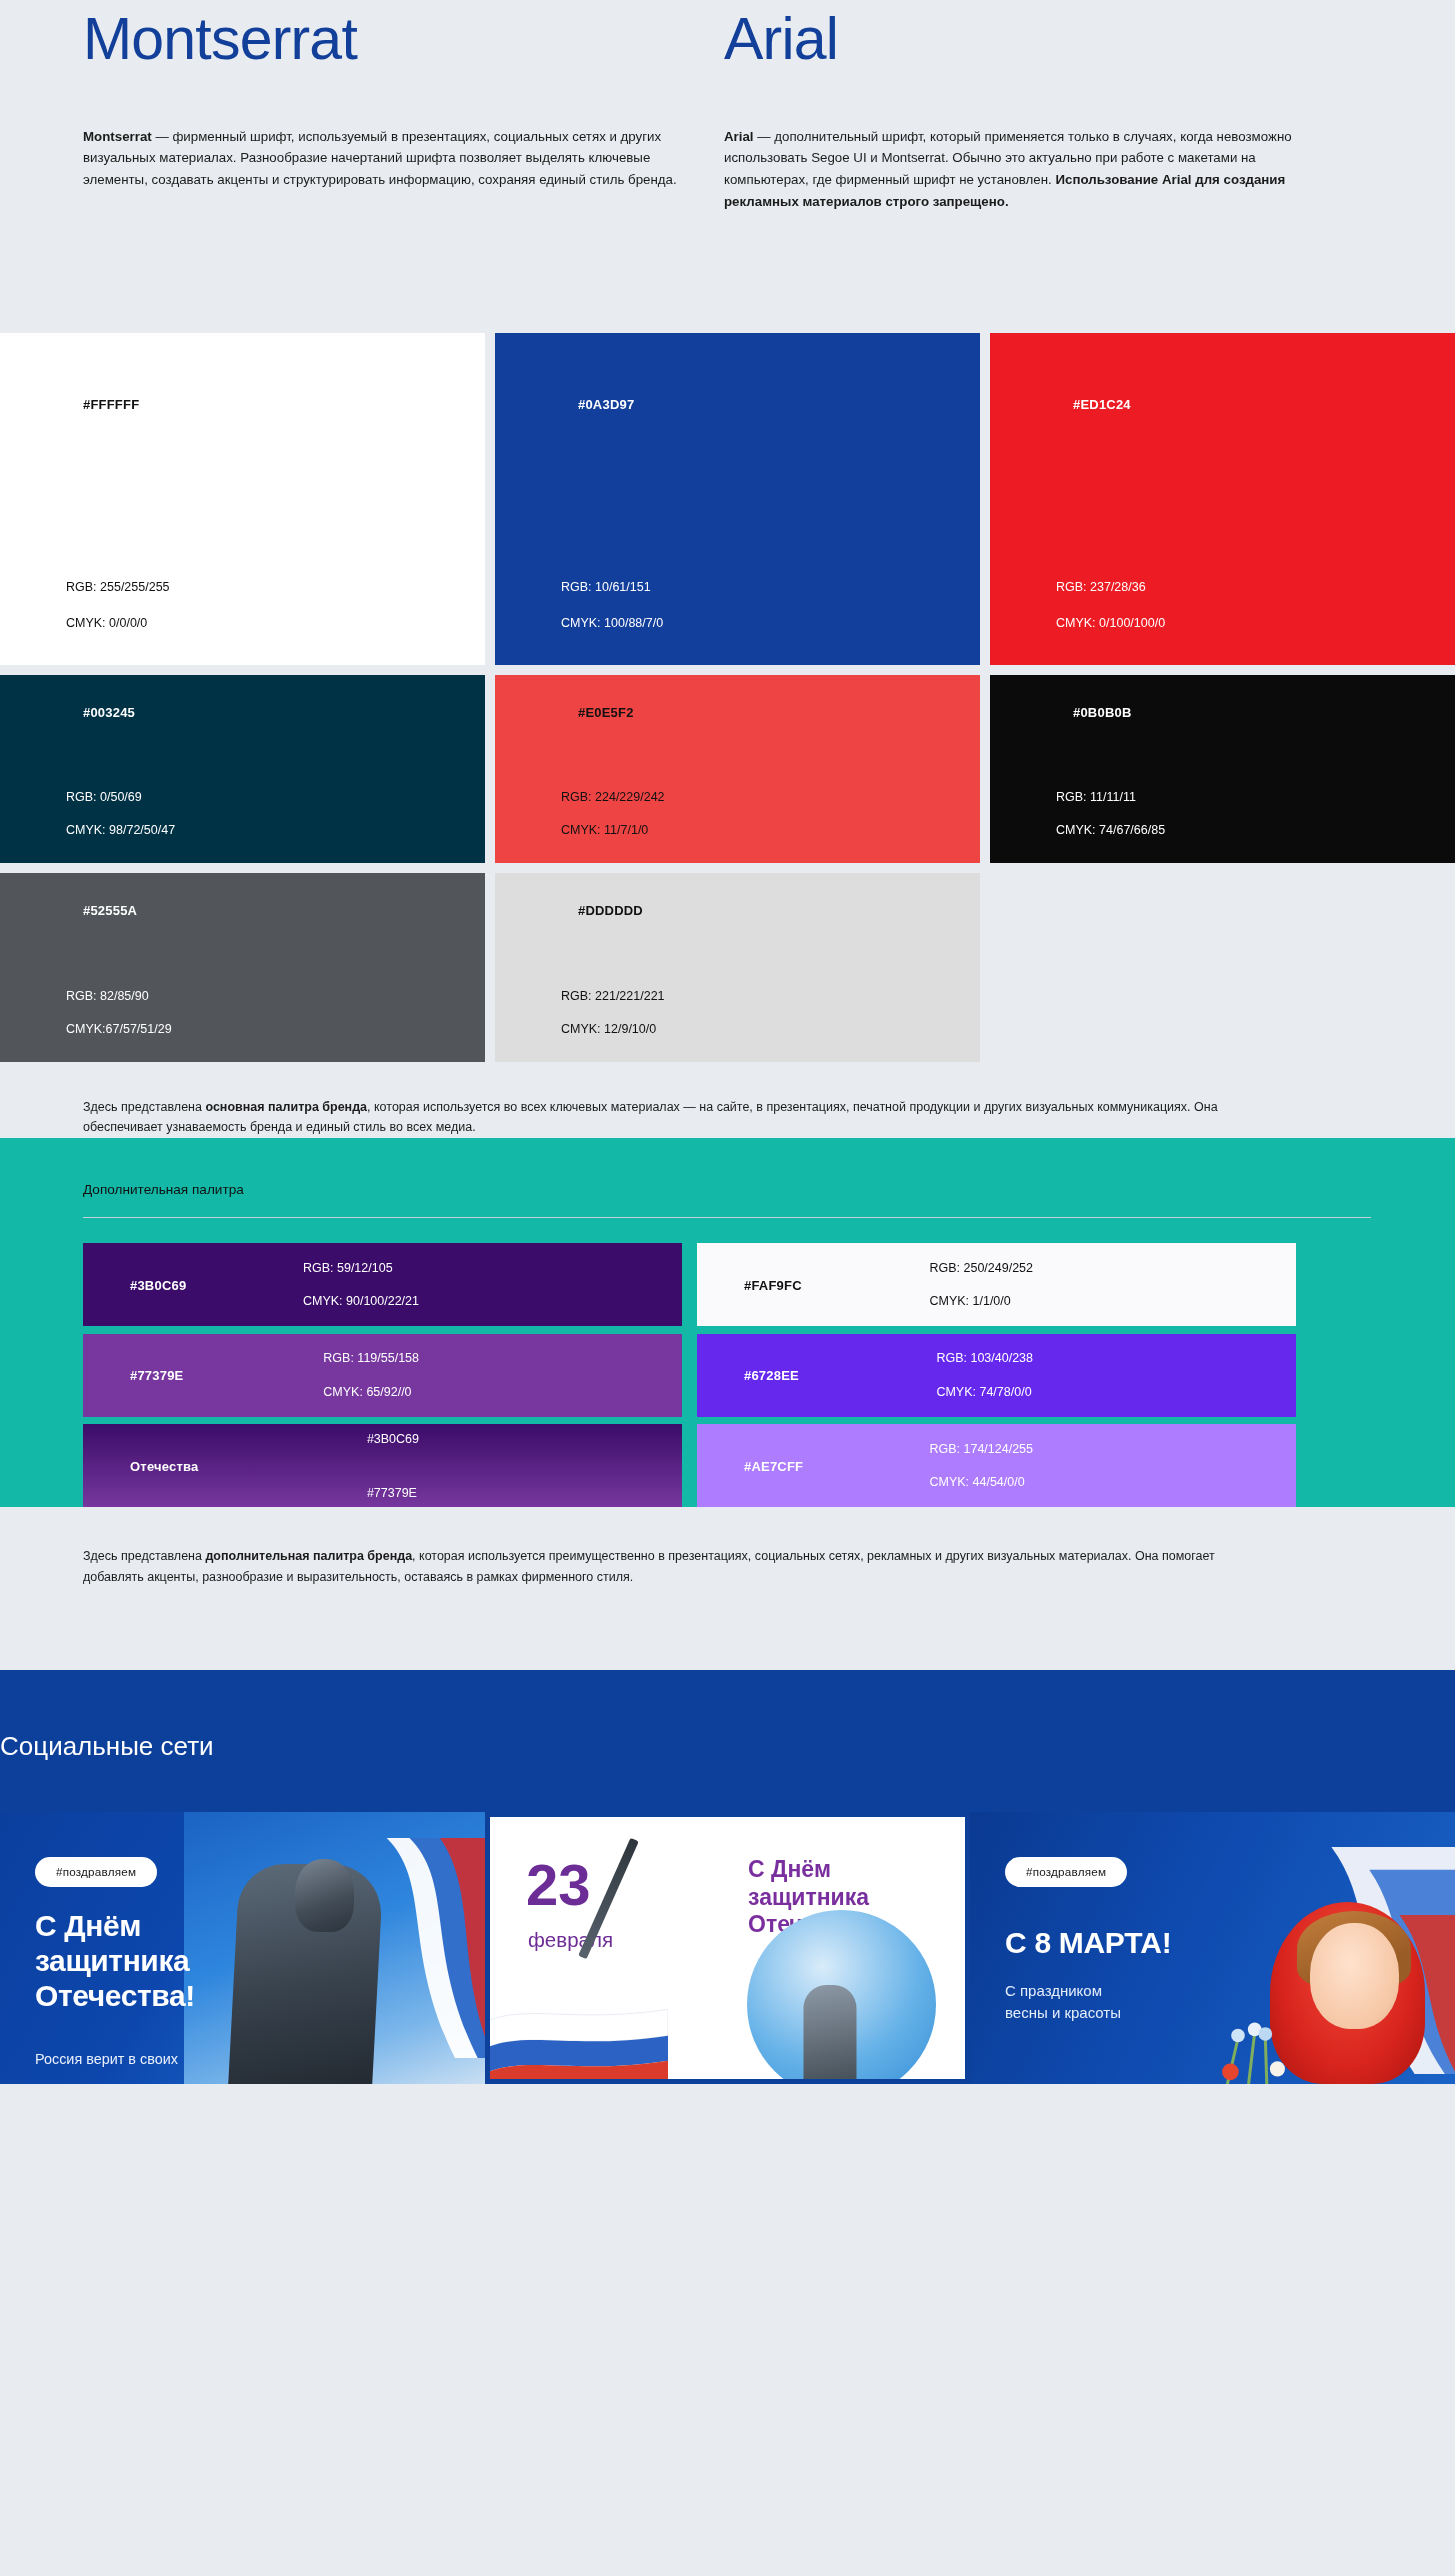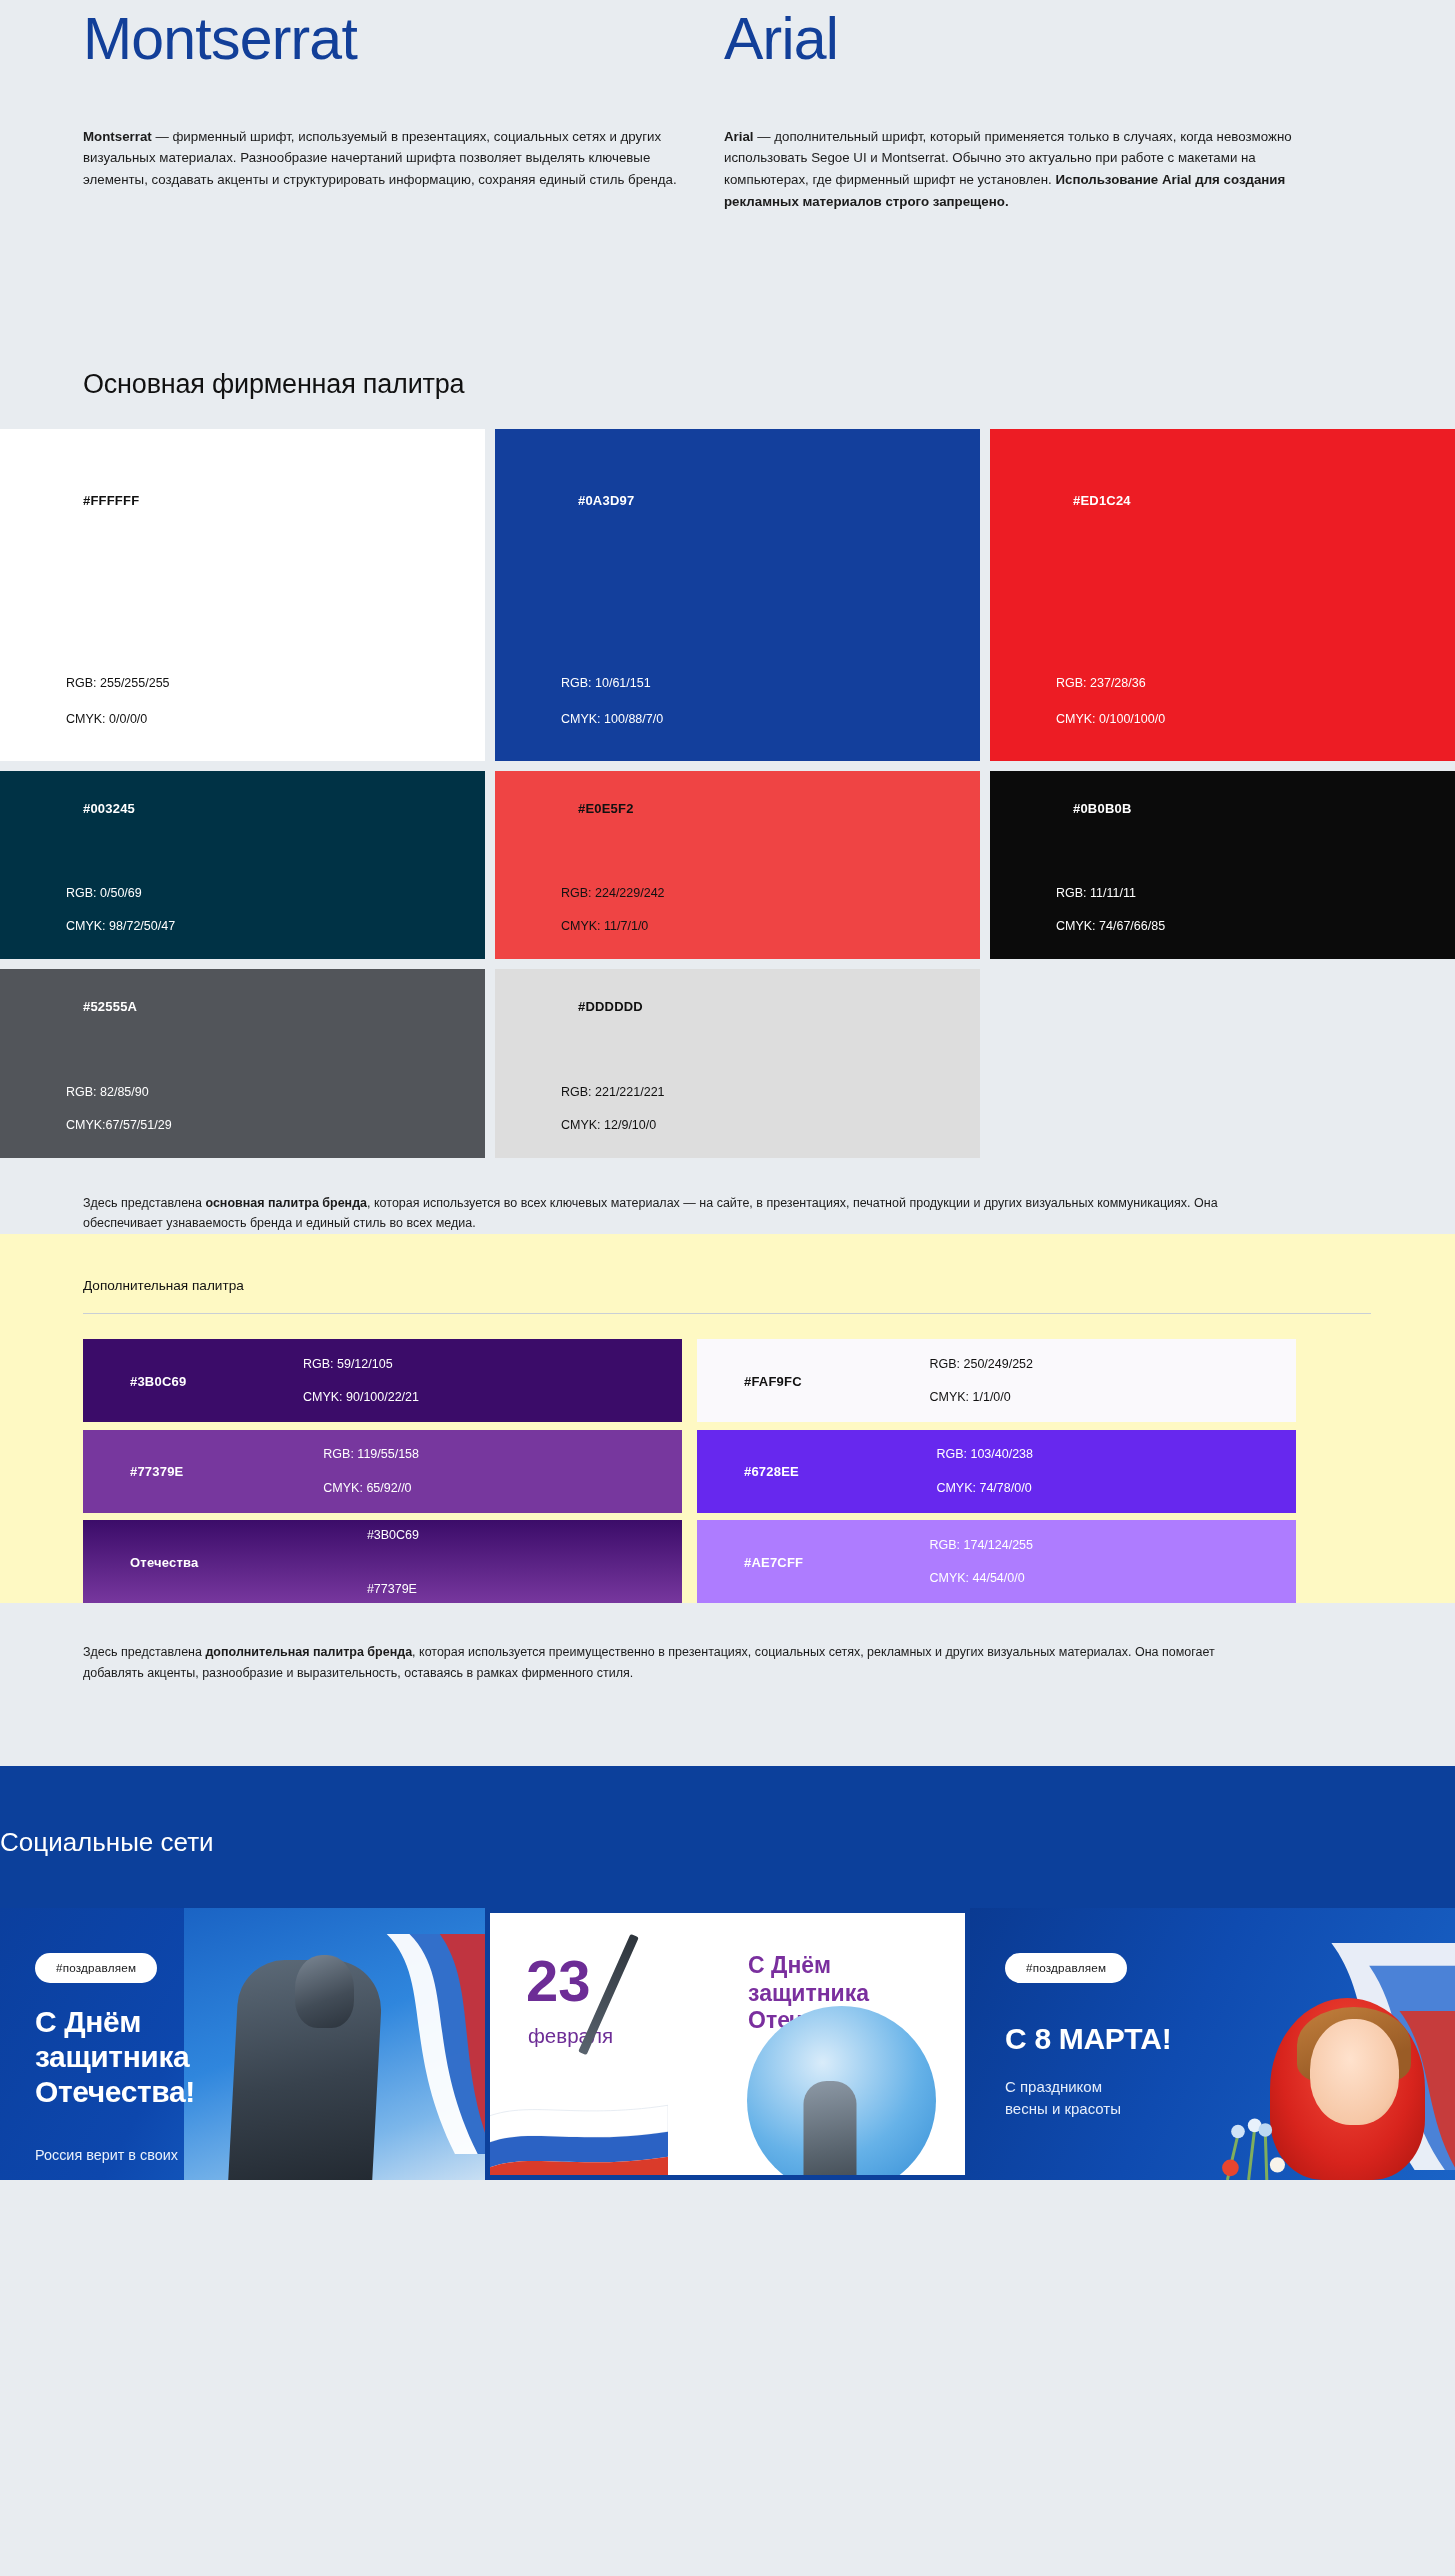--- a/index.html
+++ b/index.html
@@ -87,21 +87,21 @@
   .desc-wrap { background: #e8ecf0; padding: 35px 0 0 83px; }
   .desc {
     font-size: 12.5px;
     line-height: 1.62;
     color: #1b1b1b;
     max-width: 1182px;
   }
   .desc b { font-weight: 700; }
 
   
-  .add-section { background: #fef9c3; padding: 44px 16px 0 83px; }
+  .add-section { background: #14b8a6; padding: 44px 16px 0 83px; }
   .add-title { font-size: 13.6px; font-weight: 400; color: #111; }
   .add-rule {
     width: 1288px; height: 0.8px; background: #c9cfd6; margin: 20px 0 0 0;
   }
   .add-grid {
     margin-top: 26px;
     width: 1288px;
     display: grid;
     grid-template-columns: 599px 599px;
     grid-template-rows: 83px 83px 83px;
@@ -276,23 +276,20 @@
     <div class="font-col left">
       <div class="font-title">Montserrat</div>
       <p class="font-body"><b>Montserrat</b><span> — фирменный шрифт, используемый в презентациях, социальных сетях и других визуальных материалах. Разнообразие начертаний шрифта позволяет выделять ключевые элементы, создавать акценты и структурировать информацию, сохраняя единый стиль бренда.</span></p>
     </div>
     <div class="font-col right">
       <div class="font-title">Arial</div>
       <p class="font-body"><b>Arial</b><span> — дополнительный шрифт, который применяется только в случаях, когда невозможно использовать Segoe UI и Montserrat. Обычно это актуально при работе с макетами на компьютерах, где фирменный шрифт не установлен. </span><b>Использование Arial для создания рекламных материалов строго запрещено.</b></p>
     </div>
   </section>
 
-  <div class="palette-heading-wrap">
-    <h2 class="palette-heading">Основная фирменная палитра</h2>
-  </div>
 
   <div class="main-grid" id="main-grid">
       <div class="swatch t-dark r1" style="background: rgb(255, 255, 255);">
         <span class="hex">#FFFFFF</span>
         <span class="vals">
           <span class="rgb">RGB: 255/255/255</span>
           <span class="cmyk">CMYK: 0/0/0/0</span>
         </span>
       </div>
       <div class="swatch t-light r1" style="background: rgb(19, 63, 156);">

